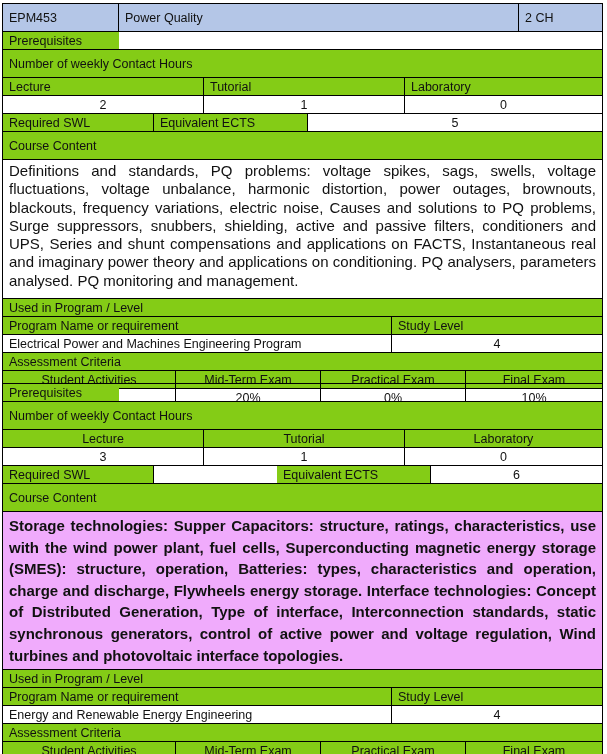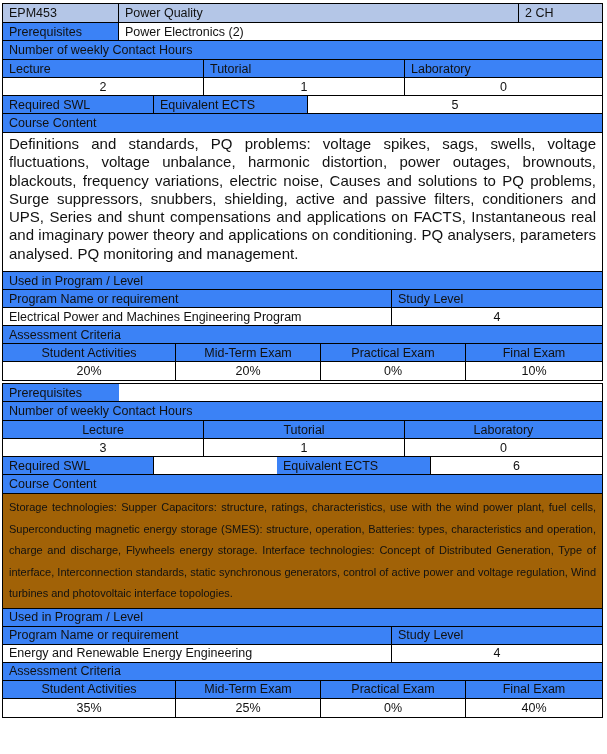--- a/index.html
+++ b/index.html
@@ -8,42 +8,41 @@
 
   .course { position: absolute; left: 2px; width: 601px; border: 1px solid #000; }
   #course-1 { top: 3px; }
   #course-2 { top: 383px; }
 
   .row { display: flex; border-bottom: 1px solid #000; }
   .row:last-child { border-bottom: none; }
   .cell { border-right: 1px solid #000; padding: 0 6px; display: flex; align-items: center; white-space: nowrap; overflow: hidden; }
   .cell:last-child { border-right: none; text-align: center; }
   .blue { background: #b4c6e7; }
-  .green { background: #3b82f6; }
+  .green { background: #84cc16; }
   .white { background: #ffffff; }
   .center { justify-content: center; }
 
-  .h19 { height: 19px; }
+  .h19 { height: 28px; }
   .h18 { height: 18px; }
 
   .content-1 { padding: 2px 6px 8px 6px; text-align: justify; line-height: 18.3px; font-size: 15px; background: #fff; }
-  .content-2 { padding: 3px 6px 3px 6px; text-align: justify; line-height: 21.6px; font-size: 11px; background: #a16207; }
+  .content-2 { padding: 3px 6px 3px 6px; text-align: justify; line-height: 21.6px; font-size: 15px; background: #f0abfc; font-weight: bold; }
 </style>
 </head>
 <body>
 
 <div class="course" id="course-1">
   <div class="row h19">
     <div class="cell blue" style="width:116px;">EPM453</div>
     <div class="cell blue" style="width:400px;">Power Quality</div>
     <div class="cell blue" style="flex:1;">2 CH</div>
   </div>
   <div class="row h18">
     <div class="cell green" style="width:116px;">Prerequisites</div>
-    <div class="cell white" style="flex:1;">Power Electronics (2)</div>
   </div>
   <div class="row h19">
     <div class="cell green" style="flex:1;">Number of weekly Contact Hours</div>
   </div>
   <div class="row h18">
     <div class="cell green" style="width:201px;">Lecture</div>
     <div class="cell green" style="width:201px;">Tutorial</div>
     <div class="cell green" style="flex:1;">Laboratory</div>
   </div>
   <div class="row h18">

